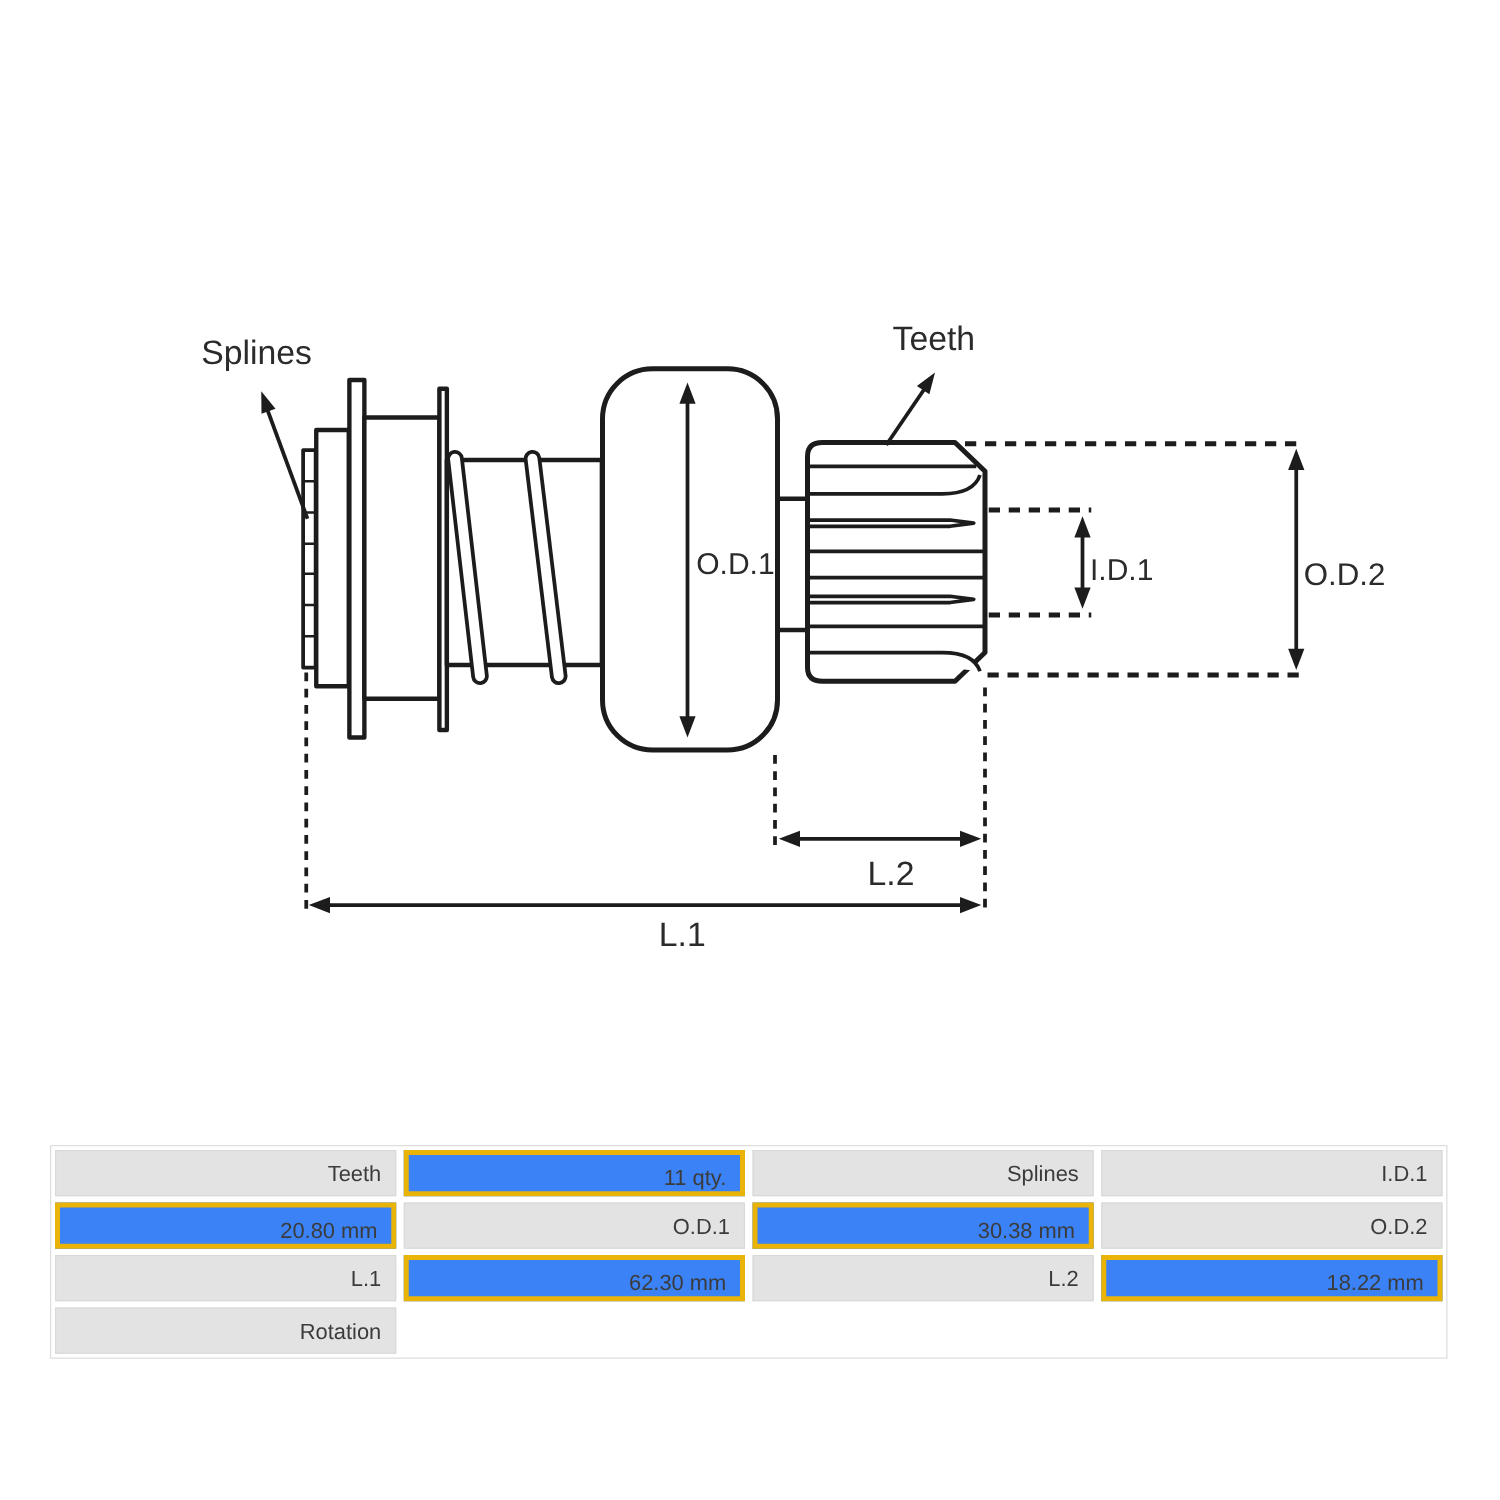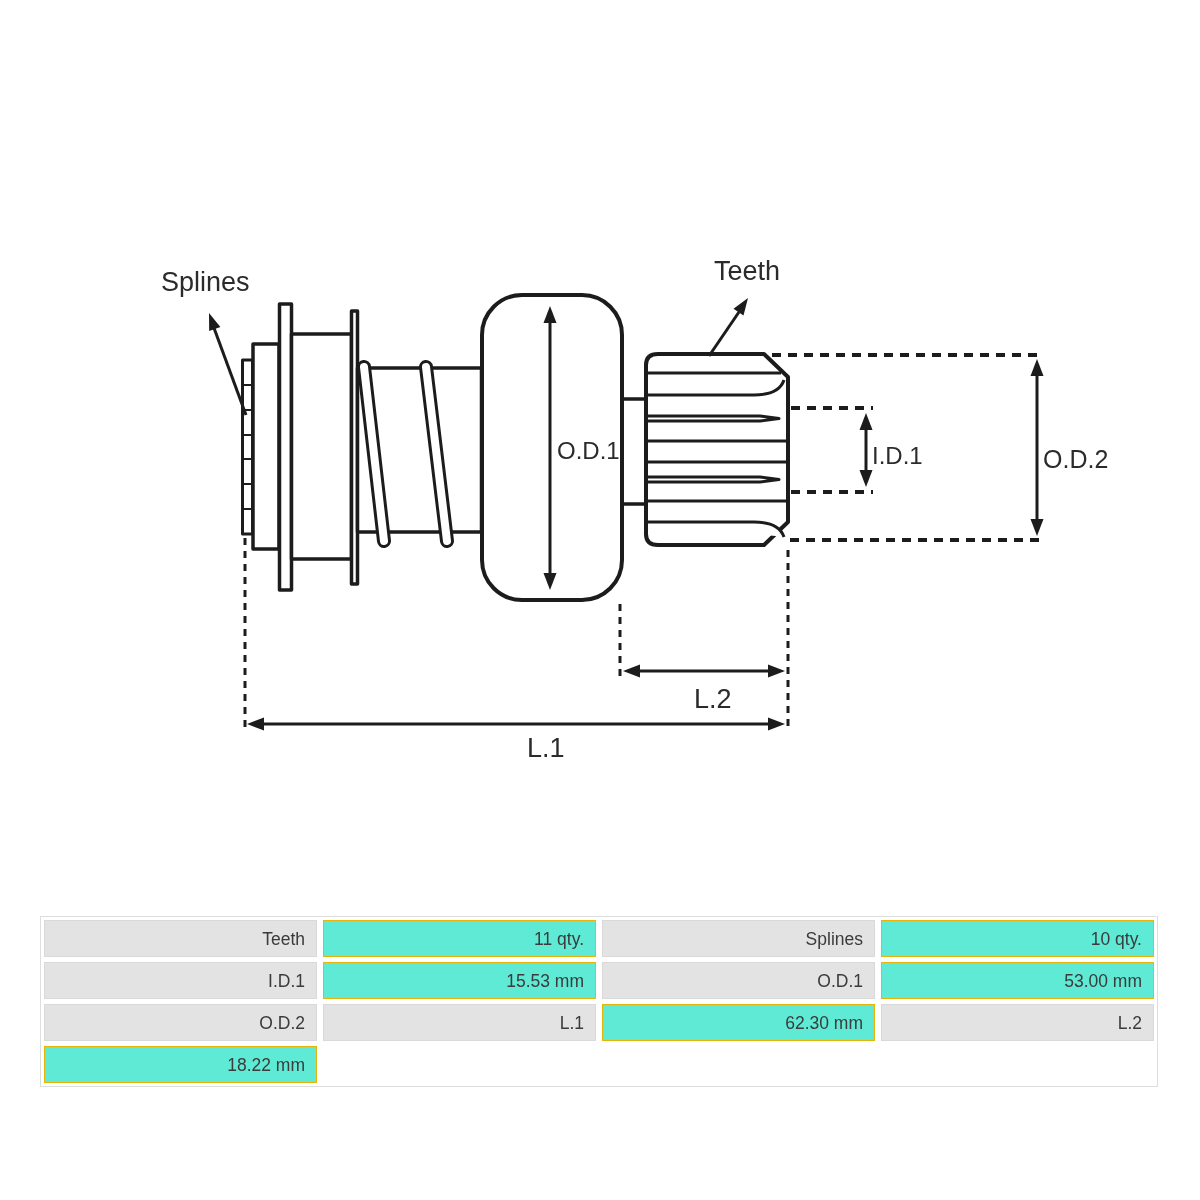--- a/index.html
+++ b/index.html
@@ -50,22 +50,22 @@
     color: #3b3b3b;
     box-sizing: border-box;
     white-space: nowrap;
     overflow: hidden;
   }
   .cell.label {
     background: #e3e3e3;
     border: 1px solid #d9d9d9;
   }
   .cell.value {
-    background: #5eead4;
-    border: 1px solid #eab308;
+    background: #3b82f6;
+    border: 4px solid #eab308;
   }
 </style>
 </head>
 <body>
 
 <div id="stage">
 
   <svg id="drawing" width="1200" height="880" viewBox="0 0 1200 880" fill="none" stroke-linejoin="round" stroke-linecap="butt">
 
     <g stroke="#1c1c1c" fill="#ffffff">
@@ -169,28 +169,28 @@
     <text class="diagram-label" x="1043" y="441" font-size="25">O.D.2</text>
     <text class="diagram-label" x="694" y="681" font-size="27">L.2</text>
     <text class="diagram-label" x="527" y="730" font-size="27">L.1</text>
   </svg>
 
   <div id="spec-table">
 
     <div class="cell label">Teeth</div>
     <div class="cell value">11 qty.</div>
     <div class="cell label">Splines</div>
-    <div class="cell value">10 qty.</div>
 
     <div class="cell label">I.D.1</div>
-    <div class="cell value">15.53 mm</div>
+    <div class="cell value">20.80 mm</div>
     <div class="cell label">O.D.1</div>
-    <div class="cell value">53.00 mm</div>
+    <div class="cell value">30.38 mm</div>
 
     <div class="cell label">O.D.2</div>
     <div class="cell label">L.1</div>
     <div class="cell value">62.30 mm</div>
 
     <div class="cell label">L.2</div>
     <div class="cell value">18.22 mm</div>
+    <div class="cell label">Rotation</div>
   </div>
 
 </div>
 
 </body></html>

